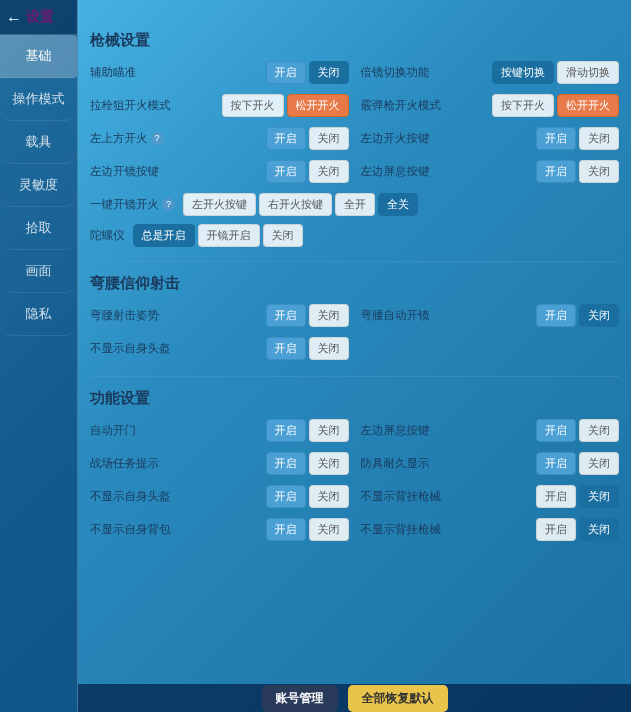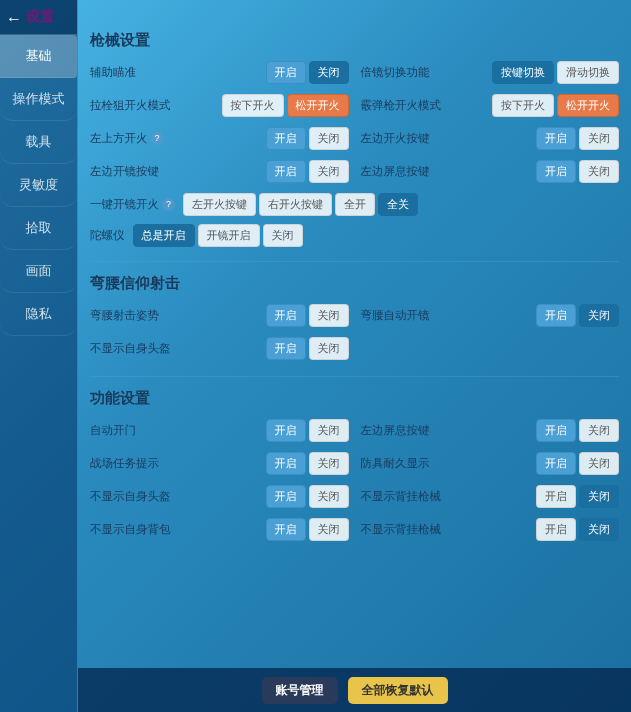--- a/index.html
+++ b/index.html
@@ -163,21 +163,21 @@
       gap: 8px;
       margin-bottom: 8px;
     }
 
     
     .bottom-bar {
       position: absolute;
       bottom: 0;
       left: 78px;
       right: 0;
-      height: 44px;
+      height: 28px;
       background: rgba(0,30,70,0.7);
       display: flex;
       align-items: center;
       justify-content: center;
       gap: 10px;
       z-index: 10;
     }
     .bottom-btn {
       padding: 5px 14px;
       border-radius: 5px;

